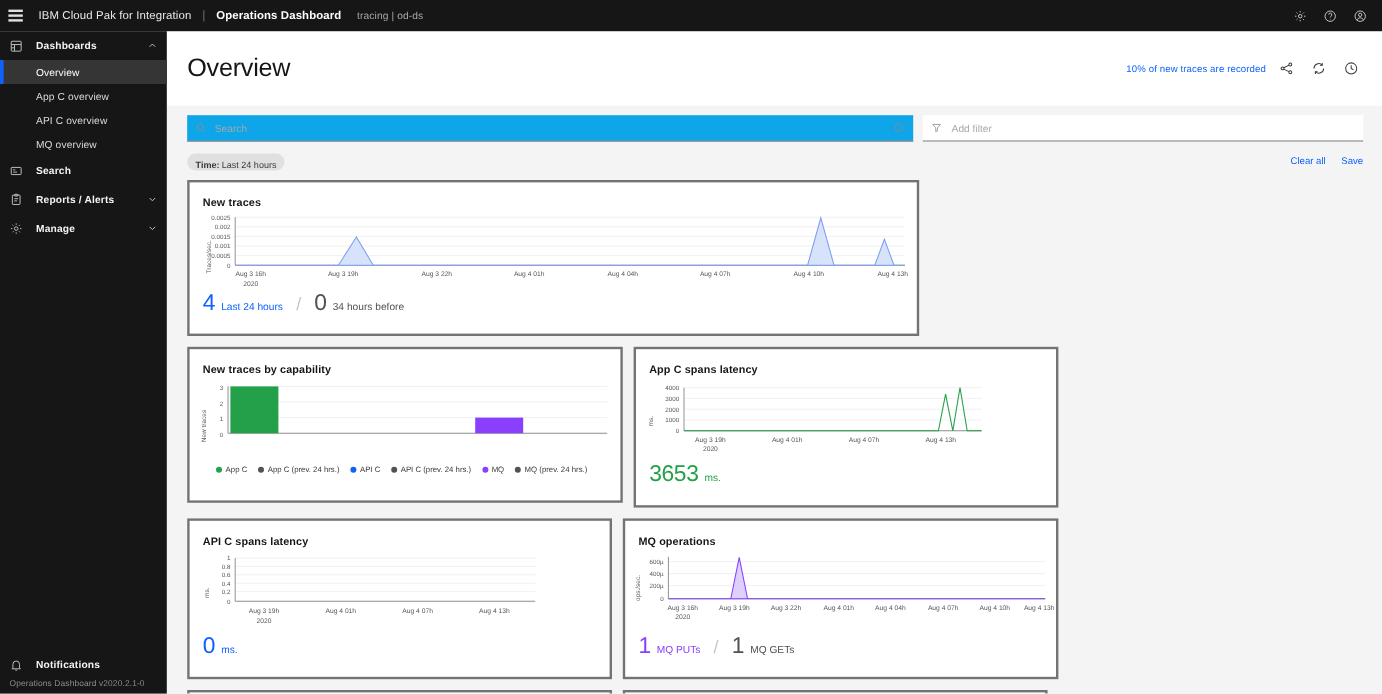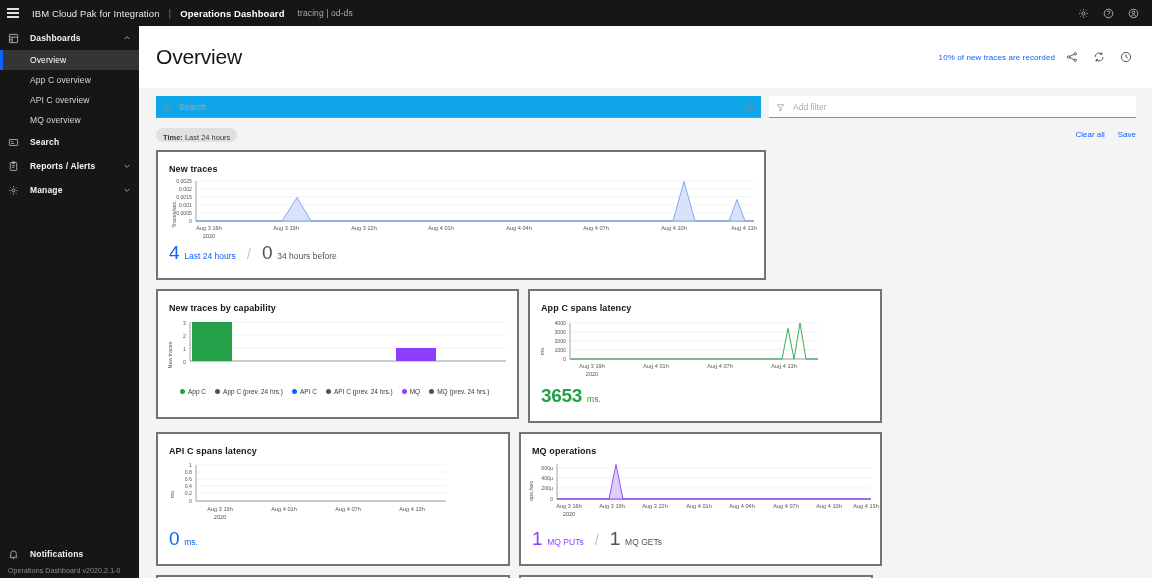--- a/index.html
+++ b/index.html
@@ -182,21 +182,21 @@
   
   .chart-wrap { position: relative; }
   svg.chart { display: block; }
 
   .metric-row {
     display: flex; align-items: baseline; padding-left: 11px;
   }
   .metric-num { font-size: 19px; letter-spacing: -.3px; }
   .metric-num.blue  { color: #0f62fe; }
   .metric-num.grey  { color: #525252; }
-  .metric-num.green { color: #24a148; font-weight: bold; }
+  .metric-num.green { color: #24a148; }
   .metric-num.purple{ color: #8a3ffc; }
   .metric-lbl { font-size: 8.5px; padding-left: 5px; }
   .metric-lbl.blue  { color: #0f62fe; }
   .metric-lbl.grey  { color: #525252; }
   .metric-lbl.green { color: #24a148; }
   .metric-lbl.purple{ color: #8a3ffc; }
   .metric-slash { font-size: 15px; color: #c6c6c6; padding: 0 11px; }
 
   
   .legend {

